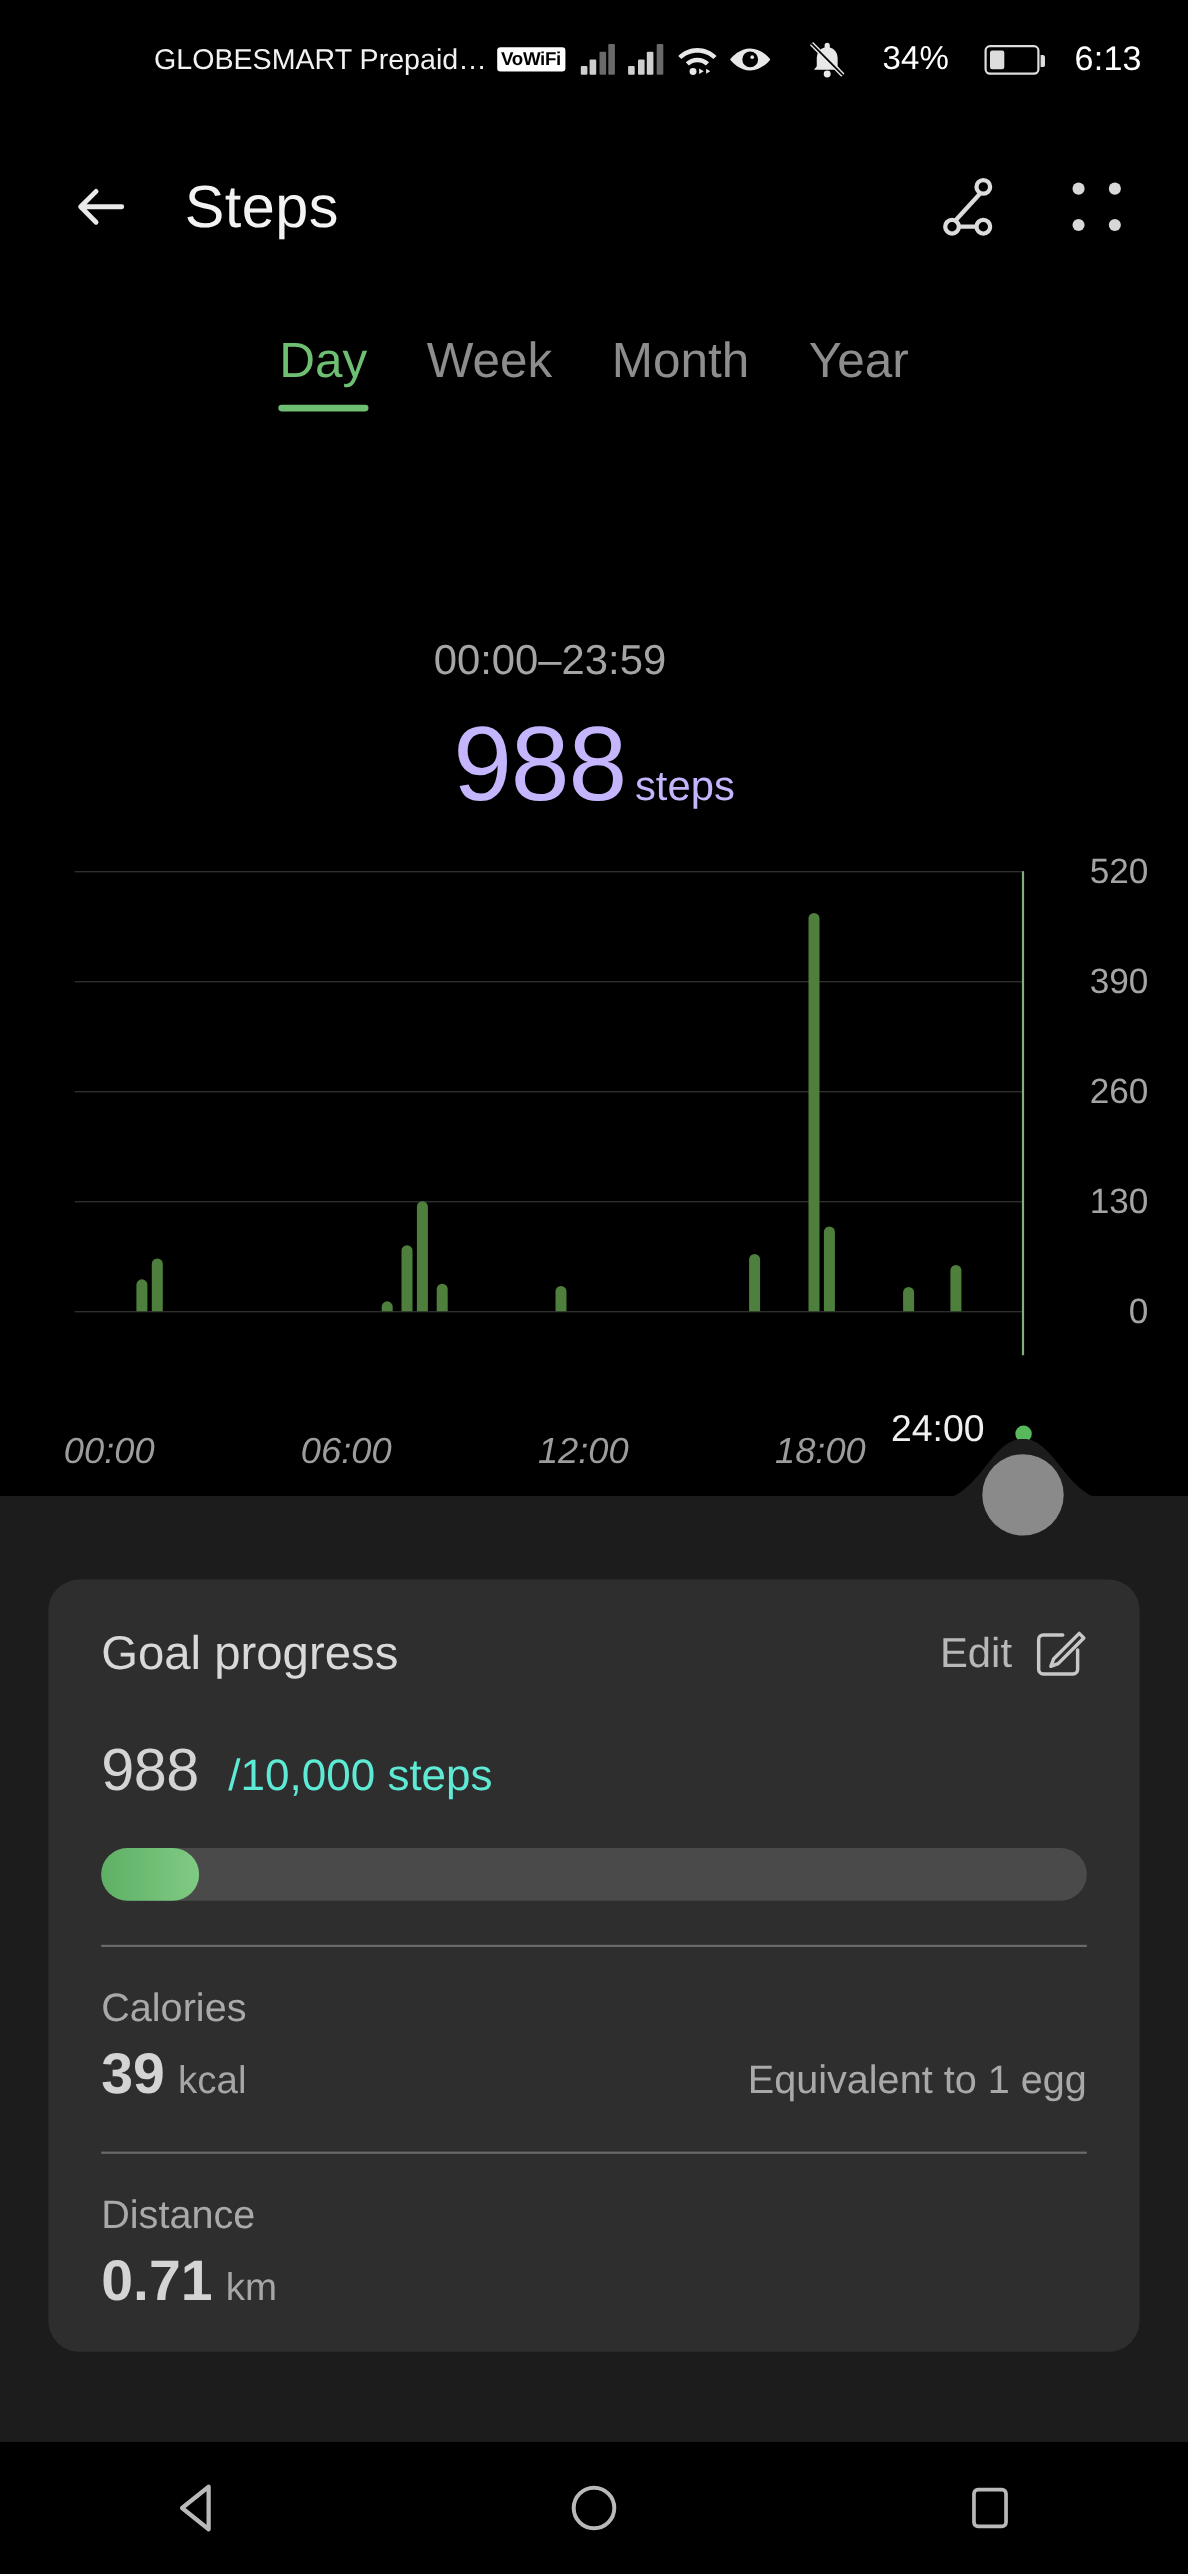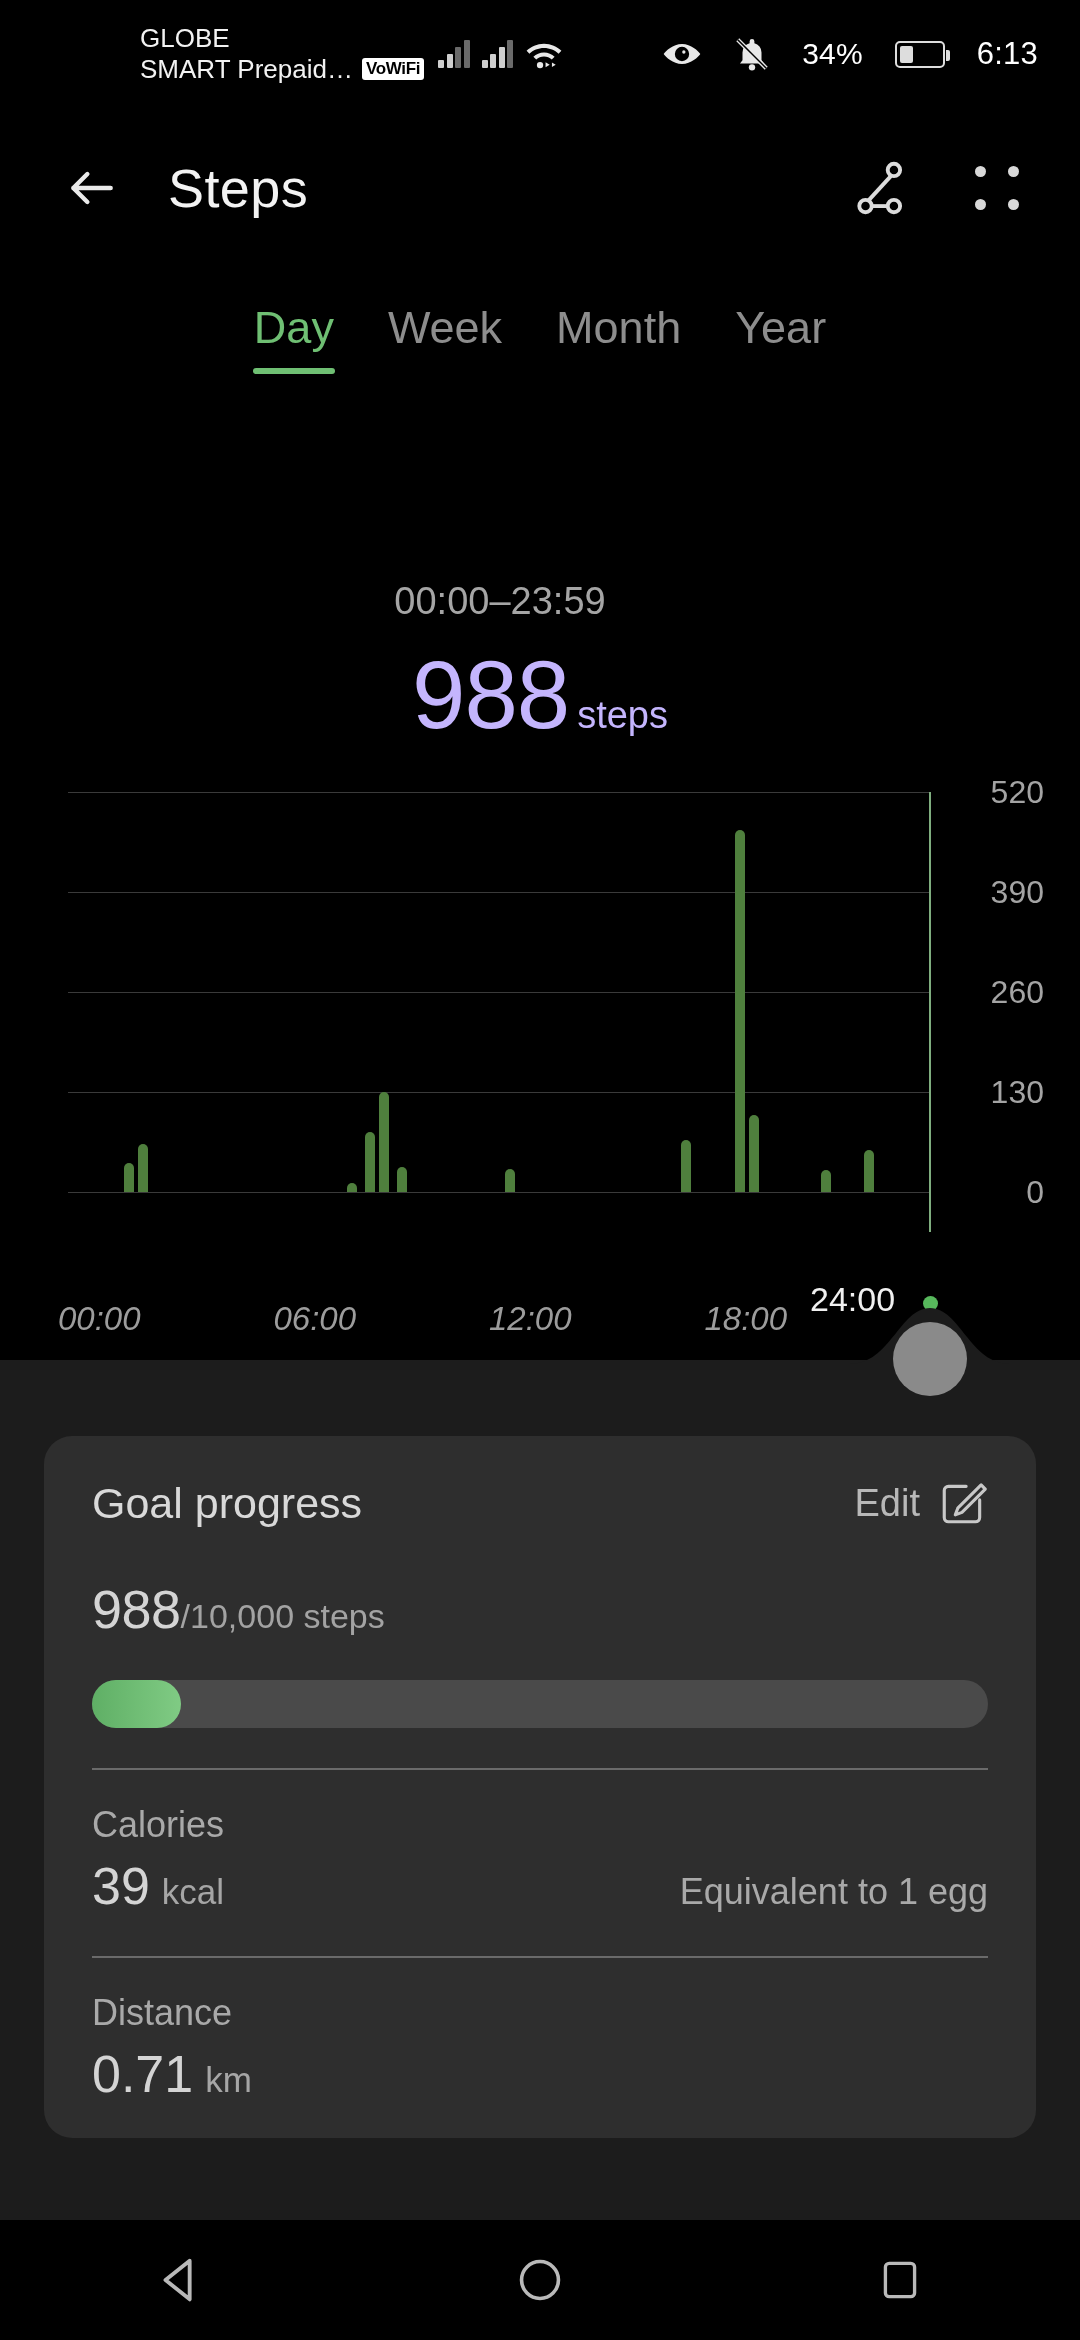--- a/index.html
+++ b/index.html
@@ -10,21 +10,21 @@
     overflow: hidden;
   }
   .phone { position: relative; width: 1080px; height: 2340px; background: #000; }
 
   
   .statusbar {
     position: absolute; top: 0; left: 0; width: 1080px; height: 108px;
     display: flex; align-items: center; color: #fff;
   }
   .carriers {
-    margin-left: 140px; display: flex; flex-direction: column;
+    margin-left: 140px; display: flex; flex-direction: row;
     justify-content: center; line-height: 1.18;
   }
   .carrier-line { font-size: 26px; color: #f2f2f2; display: flex; align-items: center; gap: 9px; }
   .vowifi {
     background: #fff; color: #000; font-size: 17px; font-weight: bold;
     padding: 1px 4px; border-radius: 3px; letter-spacing: -0.3px;
   }
   .status-icons { margin-left: 14px; display: flex; align-items: center; gap: 12px; }
   .sig { display: flex; align-items: flex-end; gap: 2.5px; height: 28px; }
   .sig span { width: 6px; background: #cfcfcf; border-radius: 1px; }
@@ -122,34 +122,34 @@
   .card {
     position: absolute; left: 44px; top: 76px; width: 992px; height: 702px;
     background: #2e2e2e; border-radius: 28px; padding: 42px 48px 0 48px;
   }
   .card-head { display: flex; align-items: center; justify-content: space-between; }
   .card-title { font-size: 43px; color: #d9d9d9; }
   .edit { display: flex; align-items: center; gap: 18px; cursor: pointer; }
   .edit-text { font-size: 38px; color: #b8b8b8; }
   .goal-line { margin-top: 50px; display: flex; align-items: baseline; }
   .goal-num { font-size: 54px; color: #d4d4d4; letter-spacing: -0.5px; }
-  .goal-rest { font-size: 34px; color: #a3a3a3; }
+  .goal-rest { font-size: 40px; color: #5eead4; margin-left: 27px; }
   .progress-track {
     margin-top: 40px; width: 896px; height: 48px; border-radius: 24px; background: #4a4a4a;
   }
   .progress-fill {
     height: 48px; border-radius: 24px;
     background: linear-gradient(90deg, #5faf65, #80cb84);
   }
   .divider { margin-top: 40px; width: 896px; height: 2px; background: #6a6a6a; }
   .metric { margin-top: 34px; }
   .metric-label { font-size: 36px; color: #a9a9a9; }
   .metric-row { margin-top: 10px; display: flex; align-items: baseline; justify-content: space-between; }
   .metric-main { display: flex; align-items: baseline; }
-  .metric-num { font-size: 52px; color: #d4d4d4; }
+  .metric-num { font-size: 52px; color: #d4d4d4; font-weight: bold; }
   .metric-unit { font-size: 35px; color: #a6a6a6; margin-left: 12px; }
   .metric-note { font-size: 36px; color: #a9a9a9; }
 
   
   .navbar {
     position: absolute; bottom: 0; left: 0; width: 1080px; height: 120px;
     display: flex; align-items: center; justify-content: space-around; background: #000;
   }
   .nav-item { width: 120px; height: 120px; display: flex; align-items: center; justify-content: center; cursor: pointer; }
 </style>

